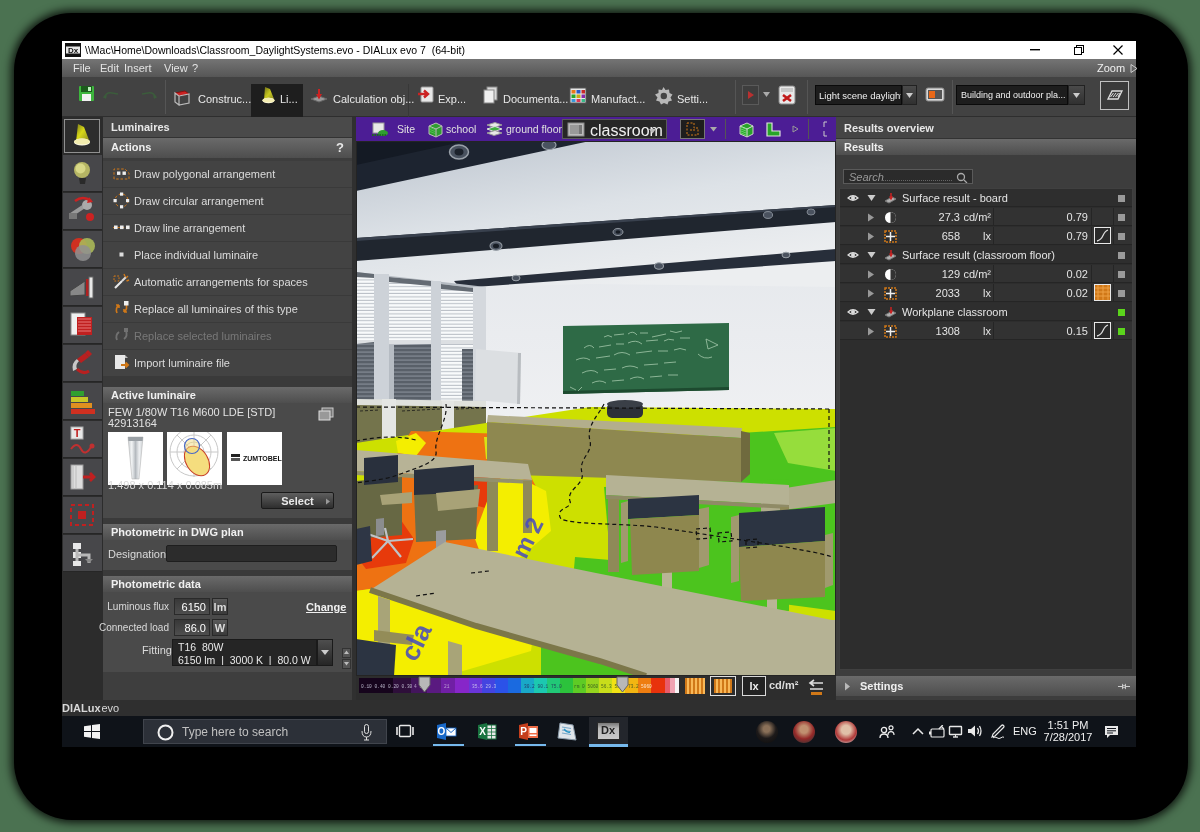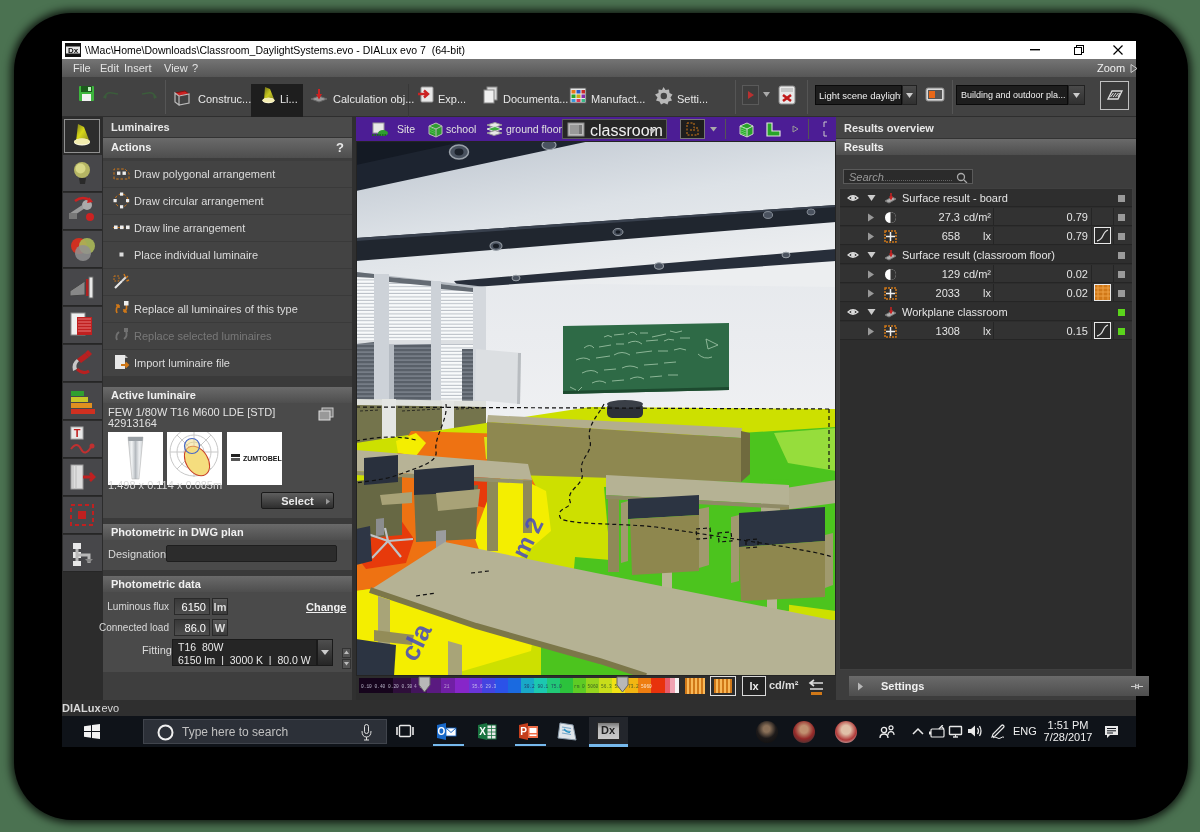--- a/index.html
+++ b/index.html
@@ -304,20 +304,21 @@
           </svg>
           <span class="lb">Place individual luminaire</span>
         </div>
       <div class="arow">
           <svg class="ic">
             <path d="M2,15 L9,8" stroke="#e8e8e8" stroke-width="2.2"></path>
             <path d="M9,8 L13,4" stroke="#d8d8d8" stroke-width="2.2"></path>
             <path d="M11,1 l1,2.5 M15,3 l-2,2 M16,7 l-2.5,1" stroke="#d07818" stroke-width="1.4"></path>
             <rect x="1" y="3" width="5" height="5" fill="none" stroke="#d07818" stroke-dasharray="1.8 1.4"></rect>
           </svg>
+          <span class="lb">Automatic arrangements for spaces</span>
         </div>
       <div class="arow">
           <svg class="ic">
             <path d="M4,13 Q2,8 6,5 M6,5 l-3,0 M6,5 l0,3 M13,4 Q15,9 11,12 M11,12 l3,0 M11,12 l0,-3" fill="none" stroke="#d07818" stroke-width="1.6"></path>
             <rect x="11" y="1" width="4.5" height="4.5" fill="#eee"></rect>
           </svg>
           <span class="lb">Replace all luminaires of this type</span>
         </div>
       <div class="arow" style="color:#787878">
           <svg class="ic" opacity="0.45">
@@ -837,21 +838,21 @@
                 <rect width="15" height="15" fill="#2a2a2a"></rect>
                 <path d="M2,13 Q6,12 8,7.5 Q10,3 13,2" fill="none" stroke="#ddd" stroke-width="1.3"></path>
               </svg>
             </div>
             <div class="sq" style="background:#5bd41c"></div>
             <div class="vs" style="right:138px"></div>
             <div class="vs" style="right:40px"></div>
             <div class="vs" style="right:18px"></div>
           </div>
       </div>
-      <div style="position:absolute;left:13px;top:559px;width:300px;height:20px;line-height:20px;padding-left:32px;background:linear-gradient(#6a6a6a,#4e4e4e);color:#f0f0f0;font-size:11px;font-weight:bold">Settings
+      <div style="position:absolute;left:0;top:559px;width:300px;height:20px;line-height:20px;padding-left:24px;background:linear-gradient(#6a6a6a,#4e4e4e);color:#f0f0f0;font-size:11px;font-weight:bold">Settings
         <svg class="abs" style="left:8px;top:6px" width="8" height="9">
             <path d="M1,0.5 L6,4.5 L1,8.5 Z" fill="#b8b8b8"></path>
           </svg>
         <svg class="abs" style="right:6px;top:7px" width="12" height="7">
             <path d="M0,3.5 l4,0 M12,3.5 l-4,0" stroke="#ccc"></path>
             <path d="M4,0.5 l0,6 l3,-3 Z M8,0.5 l0,6 l-3,-3 Z" fill="#ccc"></path>
           </svg>
       </div>
     </div>
   </div>

